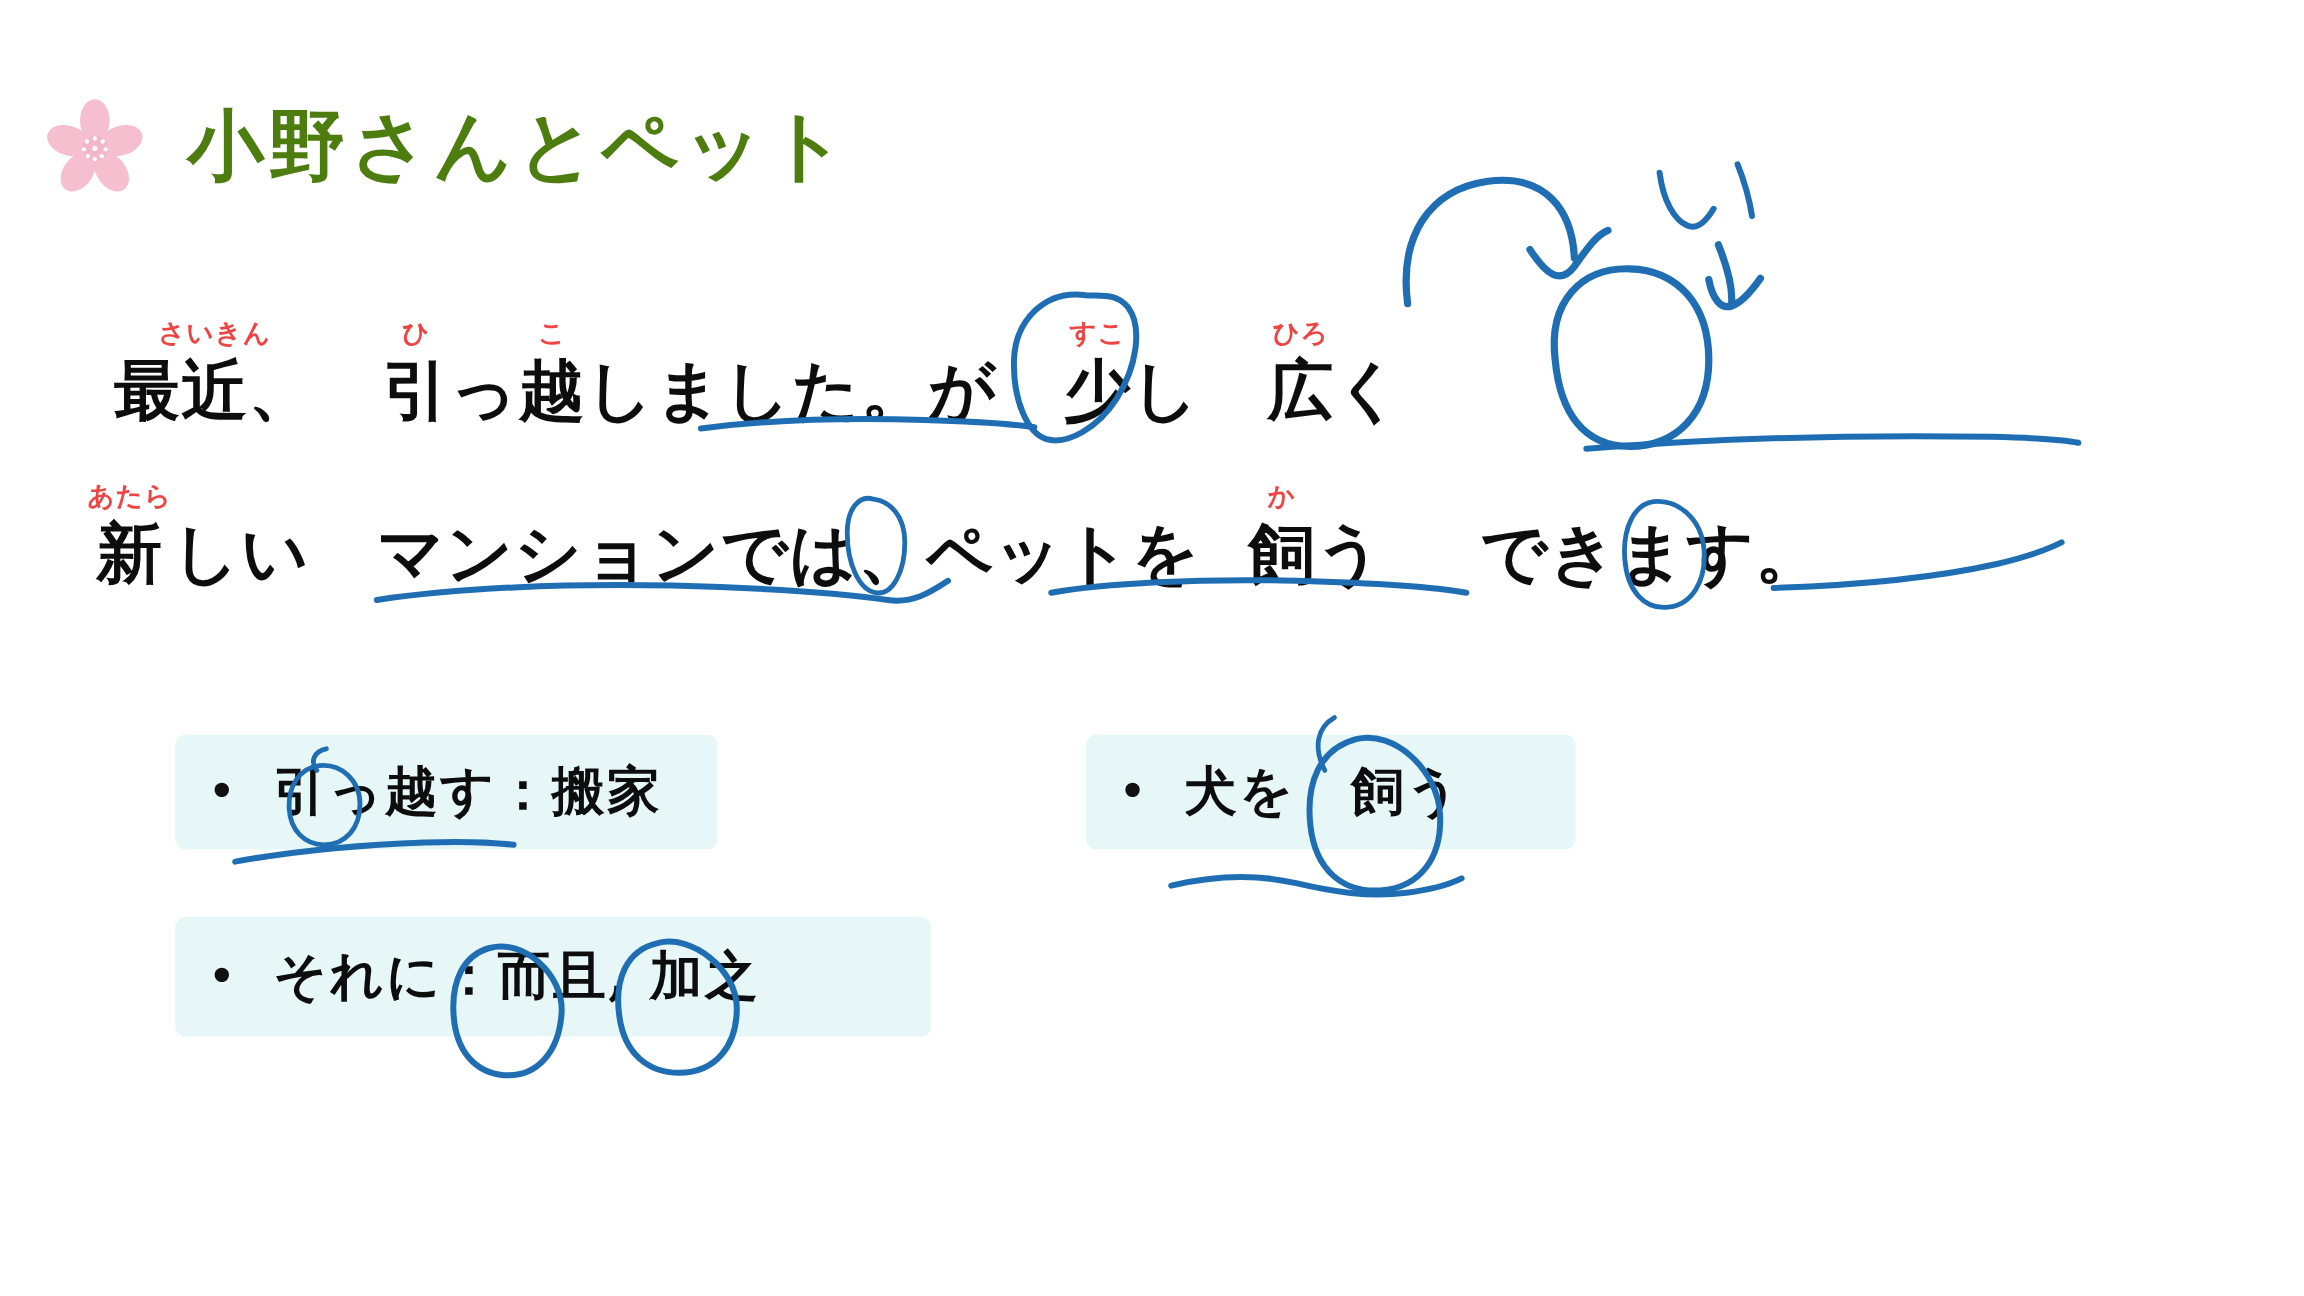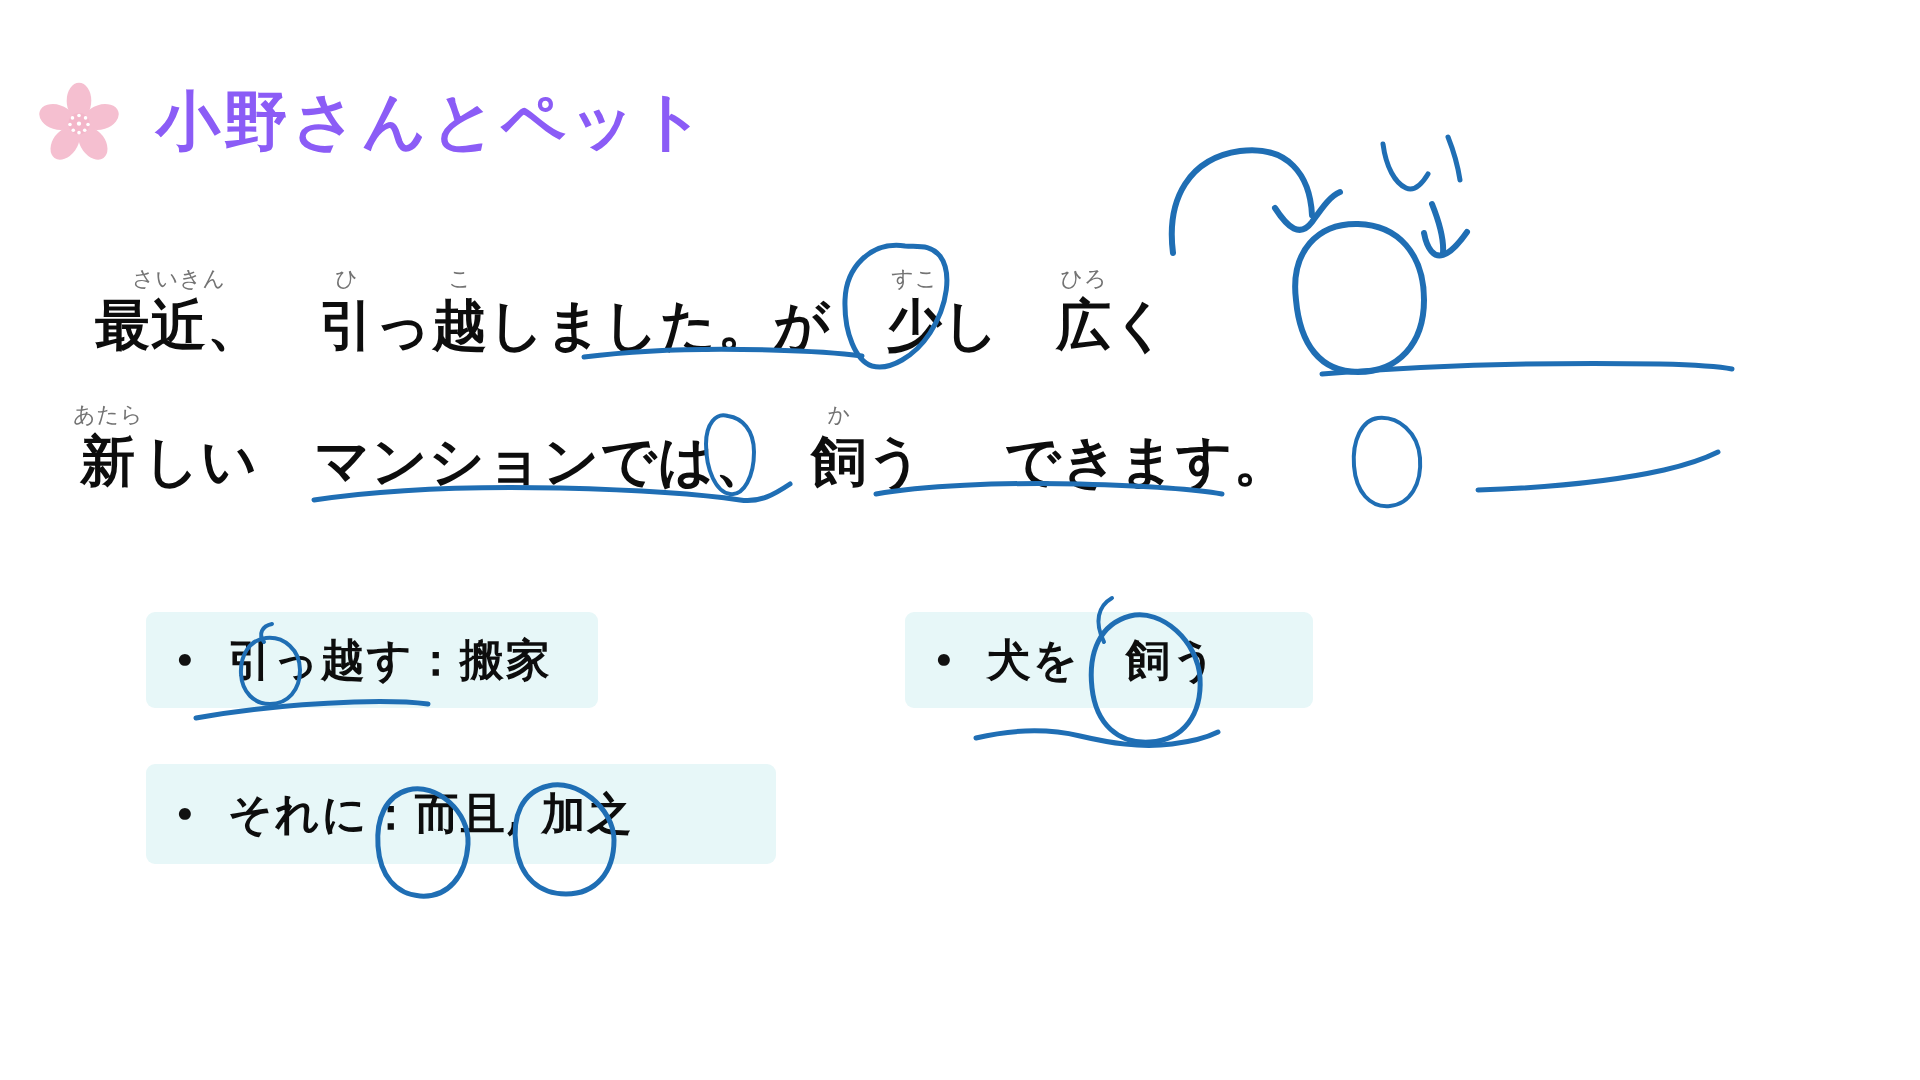--- a/index.html
+++ b/index.html
@@ -22,21 +22,21 @@
     left: 38px;
     top: 78px;
     display: flex;
     align-items: center;
     gap: 36px;
   }
   #sakura-icon { width: 82px; height: 82px; display: block; }
   #page-title {
     font-size: 64px;
     font-weight: 700;
-    color: #8b5cf6;
+    color: #4d7c0f;
     letter-spacing: 4px;
     white-space: nowrap;
     font-family: "DejaVu Serif", "Liberation Serif", serif;
   }
 
   
   #sentence-block {
     position: absolute;
     left: 95px;
     top: 268px;
@@ -57,24 +57,24 @@
   
   .ruby {
     display: inline-flex;
     flex-direction: column;
     align-items: center;
     justify-content: flex-end;
     line-height: 1;
   }
   .ruby .rt {
     font-size: 22px;
-    font-weight: 400;
+    font-weight: 700;
     letter-spacing: 1px;
     margin-bottom: 7px;
-    color: #737373;
+    color: #ef4444;
     font-family: "DejaVu Sans", "Liberation Sans", sans-serif;
   }
   .ruby .rb { line-height: 1; }
   .plain { display: inline-block; line-height: 1; padding-bottom: 0; }
   .gap-m { display: inline-block; width: 40px; }
   .gap-l { display: inline-block; width: 56px; }
 
   
   .vocab-box {
     position: absolute;
@@ -183,20 +183,21 @@
     </div>
 
     <div class="sentence-line line2">
       <span class="ruby">
         <span class="rt">あたら</span>
         <span class="rb">新</span>
       </span>
       <span class="plain">しい</span>
       <span class="gap-l"></span>
       <span class="plain">マンションでは、</span>
+      <span class="plain">ペットを</span>
       <span class="gap-m"></span>
       <span class="ruby">
         <span class="rt">か</span>
         <span class="rb">飼</span>
       </span>
       <span class="plain">う</span>
       <span class="gap-m"></span>
       <span class="gap-m"></span>
       <span class="plain">できます。</span>
     </div>

